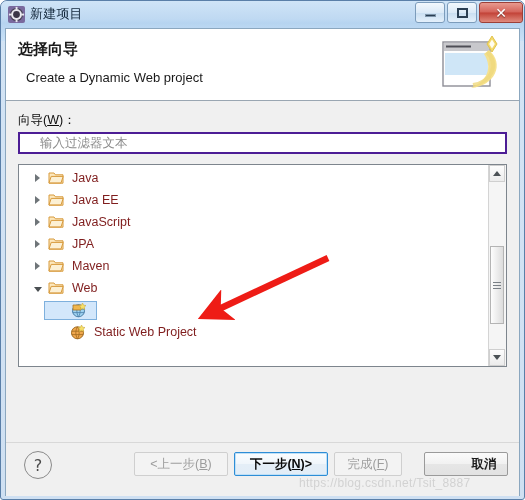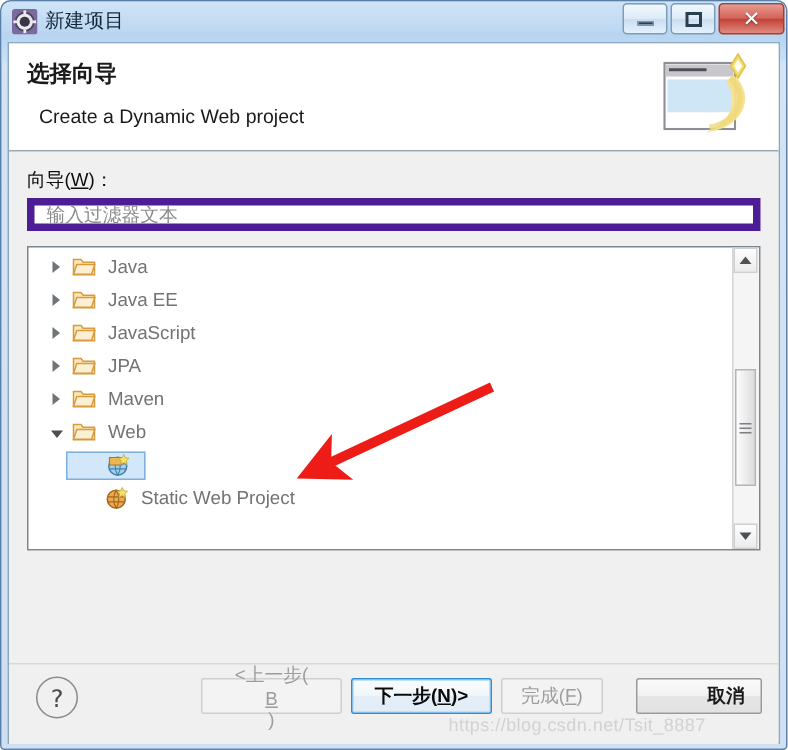--- a/index.html
+++ b/index.html
@@ -144,26 +144,26 @@
     font-size: 12.5px;
     color: #0d0d0d;
   }
   .wizard-label .mn { text-decoration: underline; }
 
   .filter-input {
     position: absolute;
     left: 12px; top: 30px;
     width: 489px; height: 22px;
     box-sizing: border-box;
-    border: 5px solid #4c1d95;
+    border: 2px solid #4c1d95;
     background: #ffffff;
     font-family: Liberation Serif, serif;
     font-size: 12.5px;
     color: #808080;
-    padding: 1px 8px;
+    padding: 1px 20px;
     outline: none;
   }
   .filter-input::placeholder { color: #8c8c8c; opacity: 1; }
 
   .tree-box {
     position: absolute;
     left: 12px; top: 62px;
     width: 489px; height: 203px;
     box-sizing: border-box;
     border: 1px solid #7d858d;
@@ -175,21 +175,21 @@
     position: absolute;
     left: 0; top: 2px;
     width: 470px;
   }
   .tree-row {
     position: relative;
     height: 22px;
     display: flex;
     align-items: center;
     font-size: 12.5px;
-    color: #737373;
+    color: #7f1d1d;
     white-space: nowrap;
   }
   .tree-row .twisty {
     width: 13px;
     height: 22px;
     margin-left: 12px;
     display: flex; align-items: center; justify-content: center;
   }
   .tree-row.child .twisty { visibility: hidden; }
   .tw-collapsed {
@@ -317,21 +317,21 @@
     background: linear-gradient(to bottom, #fafdff 0%, #f0f6fb 48%, #e4eef7 52%, #e2edf7 100%);
     color: #0a0a0a;
     font-weight: bold;
   }
   .btn.cancel {
     border: 1px solid #9a9a9a;
     background: linear-gradient(to bottom, #fafafa 0%, #f2f2f2 48%, #e6e6e6 52%, #e2e2e2 100%);
     font-weight: bold;
     padding-left: 36px;
   }
-  .btn-back { left: 128px; width: 94px; flex-direction: column; }
+  .btn-back { left: 128px; width: 94px; }
   .btn-next { left: 228px; width: 94px; }
   .btn-finish { left: 328px; width: 68px; }
   .btn-cancel { left: 418px; width: 84px; }
 
   
   .arrow-overlay {
     position: absolute;
     left: 0; top: 0;
     width: 525px; height: 500px;
     pointer-events: none;

